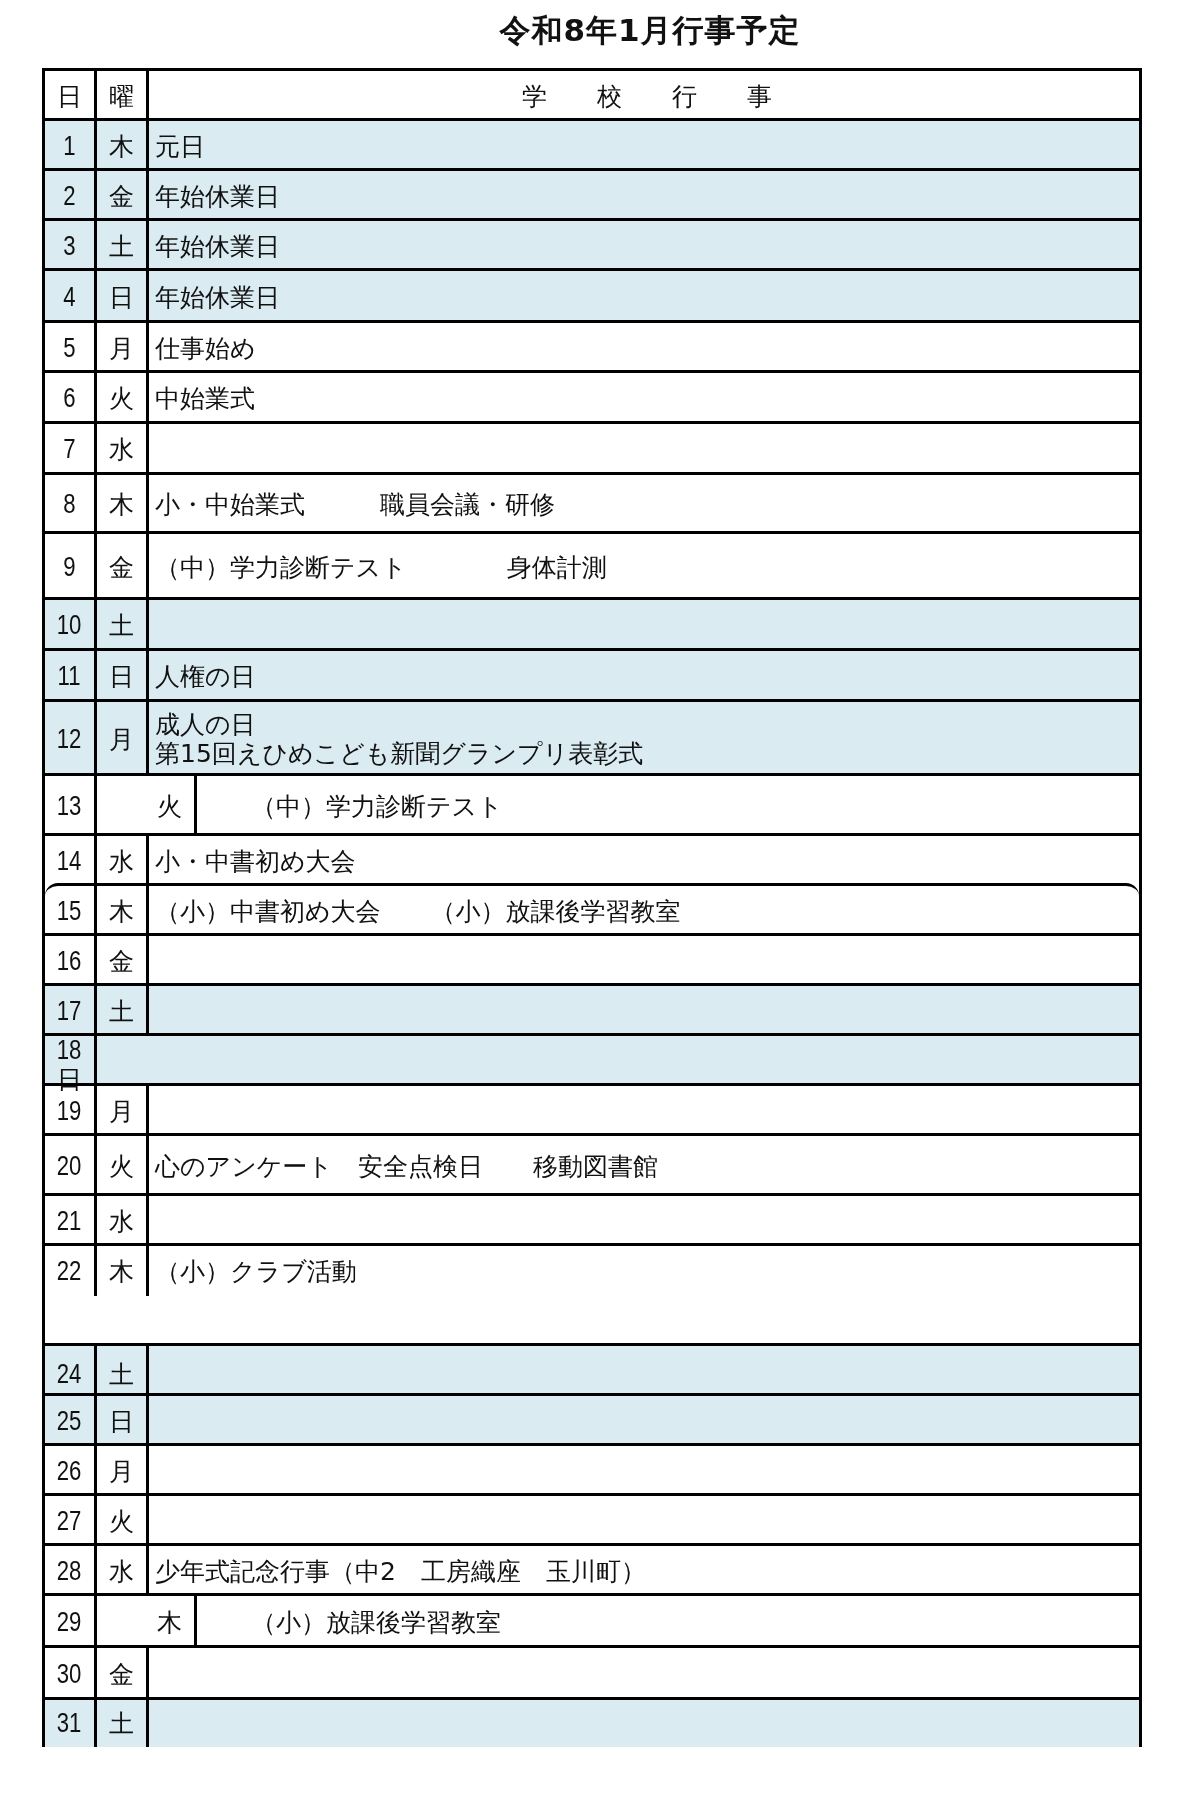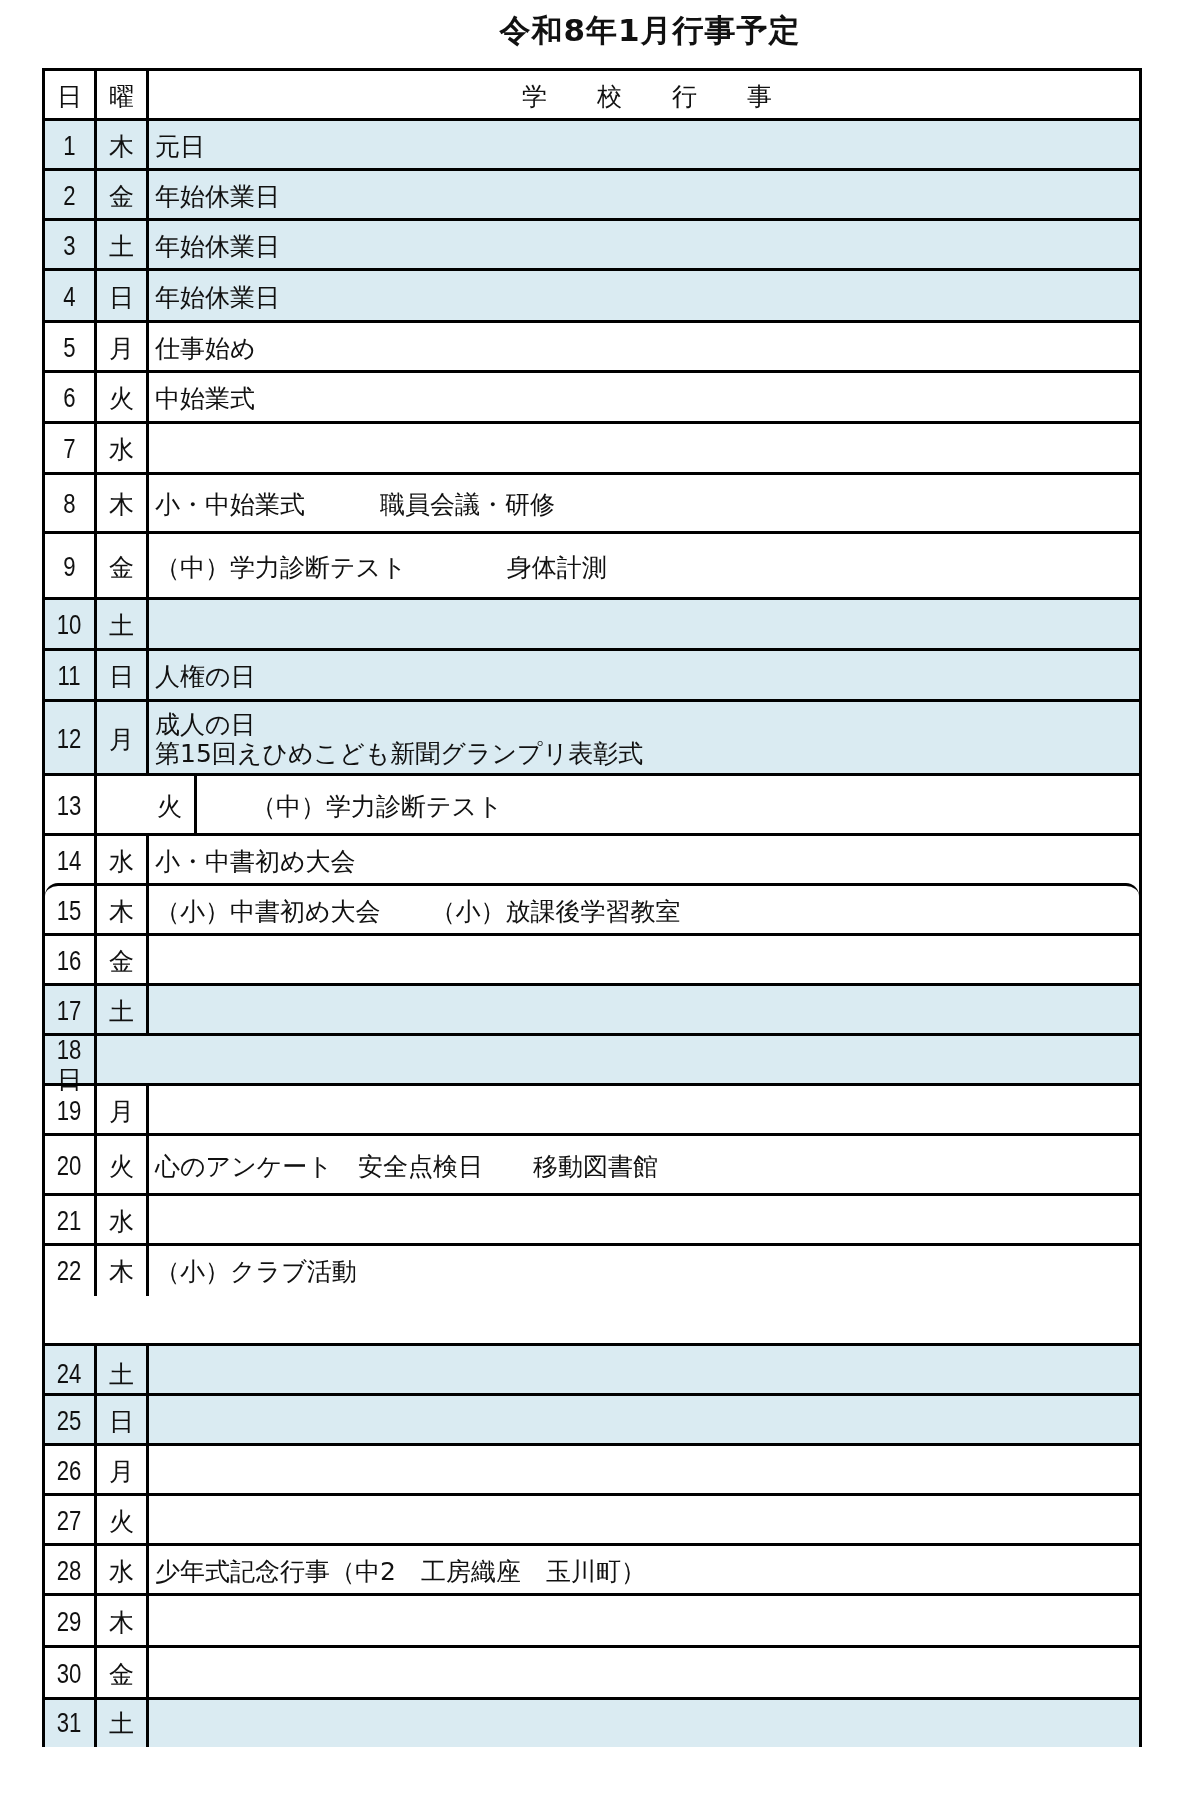--- a/index.html
+++ b/index.html
@@ -224,25 +224,26 @@
       <div class="cell c-wd">火</div>
       <div class="cell c-ev"><div><span class="line"></span></div></div>
     </div>
     <div class="row" style="top: 1472px; height: 53px;">
       <div class="cell c-day-wrap">
         <span class="daynum">28</span>
       </div>
       <div class="cell c-wd">水</div>
       <div class="cell c-ev"><div><span class="line">少年式記念行事（中2　工房織座　玉川町）</span></div></div>
     </div>
-    <div class="row" style="top: 1522px; height: 55px;">
+    <div class="row" style="top: 1522px; height: 55px; gap: 48px;">
       <div class="cell c-day-wrap">
         <span class="daynum">29</span>
       </div>
       <div class="cell c-wd">木</div>
+      <div class="cell c-ev"><div><span class="line">（小）放課後学習教室</span></div></div>
     </div>
     <div class="row" style="top: 1574px; height: 55px;">
       <div class="cell c-day-wrap">
         <span class="daynum">30</span>
       </div>
       <div class="cell c-wd">金</div>
       <div class="cell c-ev"><div><span class="line"></span></div></div>
     </div>
     <div class="row shaded" style="top: 1626px; height: 50px;">
       <div class="cell c-day-wrap">

